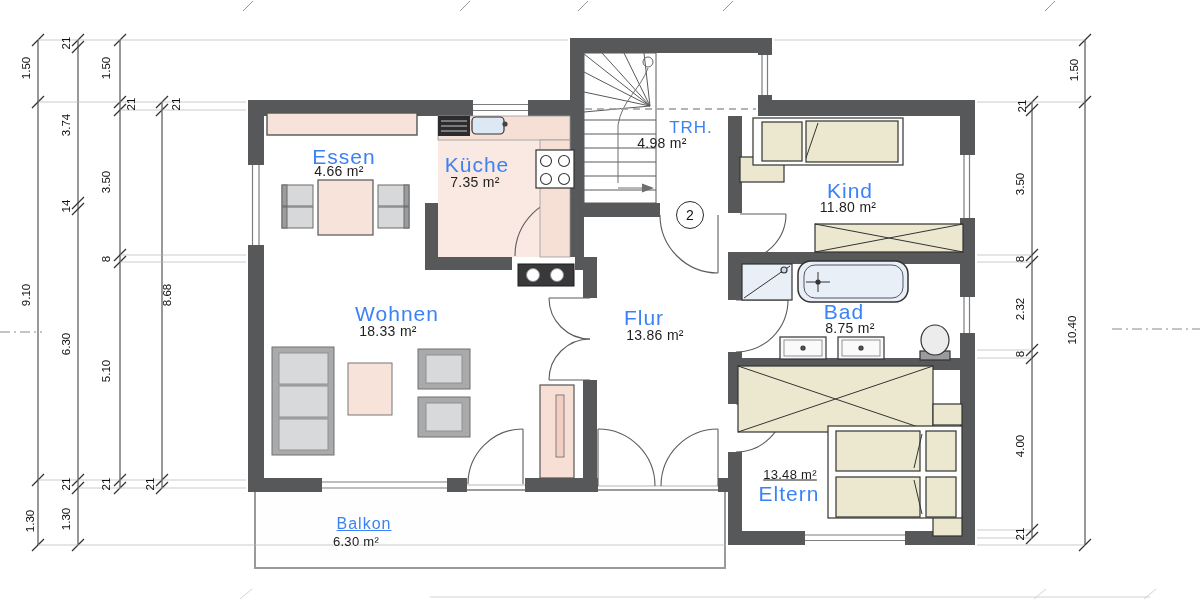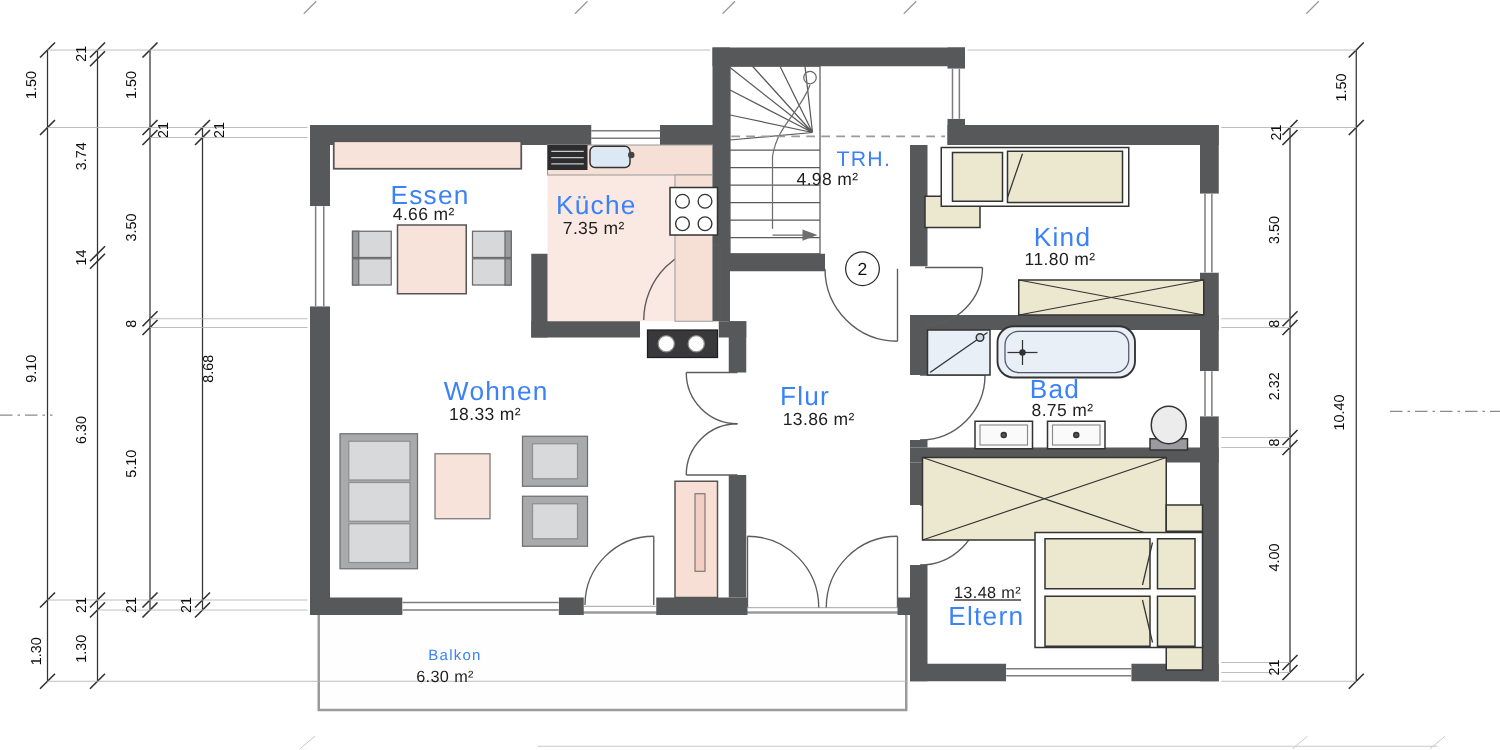--- a/index.html
+++ b/index.html
@@ -303,21 +303,21 @@
   <div class="rn" style="left:850px;top:191px;">Kind</div>
   <div class="ra" style="left:848px;top:207px;">11.80 m²</div>
   <div class="rn" style="left:397px;top:314px;">Wohnen</div>
   <div class="ra" style="left:388px;top:331px;">18.33 m²</div>
   <div class="rn" style="left:644px;top:318px;">Flur</div>
   <div class="ra" style="left:655px;top:335px;">13.86 m²</div>
   <div class="rn" style="left:844px;top:312px;">Bad</div>
   <div class="ra" style="left:850px;top:328px;">8.75 m²</div>
   <div class="rn" style="left:789px;top:458px;margin-top:36px;">Eltern</div>
   <div class="ra" style="left:790px;top:474px;font-size:13px;text-decoration:underline;">13.48 m²</div>
-  <div class="rn" style="left:364px;top:524px;font-size:12px;">Balkon</div>
+  <div class="rn" style="left:364px;top:524px;font-size:16px;text-decoration:underline;">Balkon</div>
   <div class="ra" style="left:356px;top:541px;font-size:13px;">6.30 m²</div>
 
   <div class="floor-circle">
     <span>2</span>
   </div>
 
   <div class="dim" style="left:26px;top:68px;">1.50</div>
   <div class="dim" style="left:26px;top:295px;">9.10</div>
   <div class="dim" style="left:30px;top:521px;">1.30</div>
 

